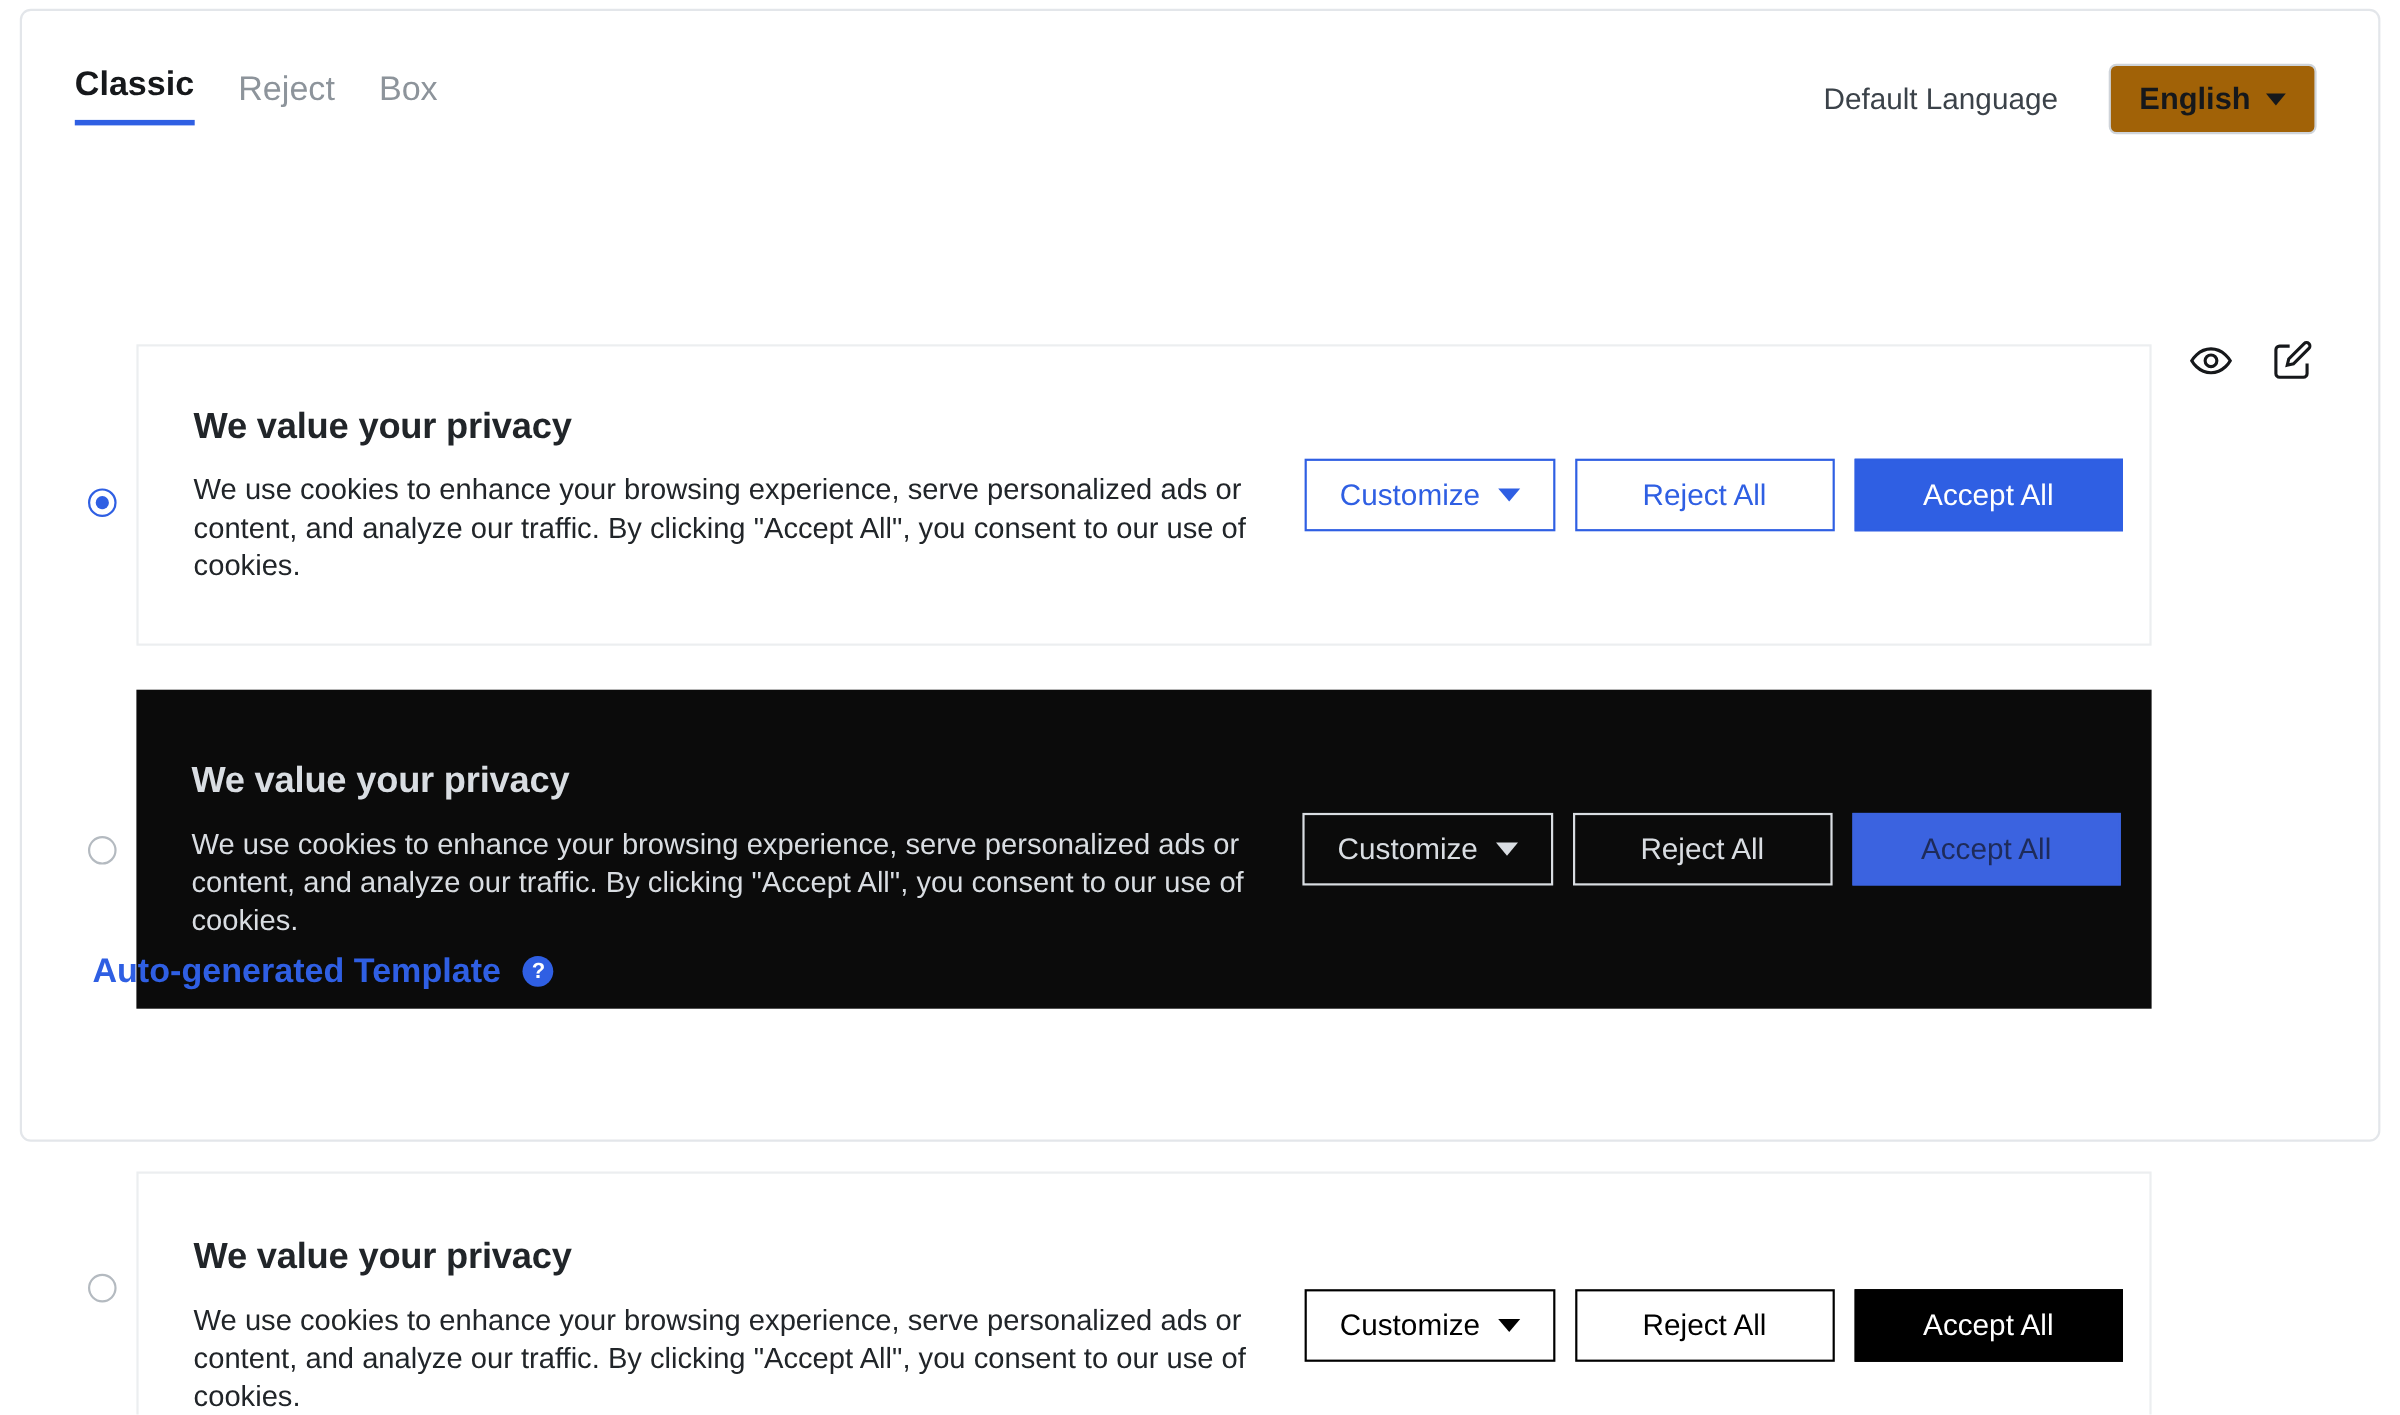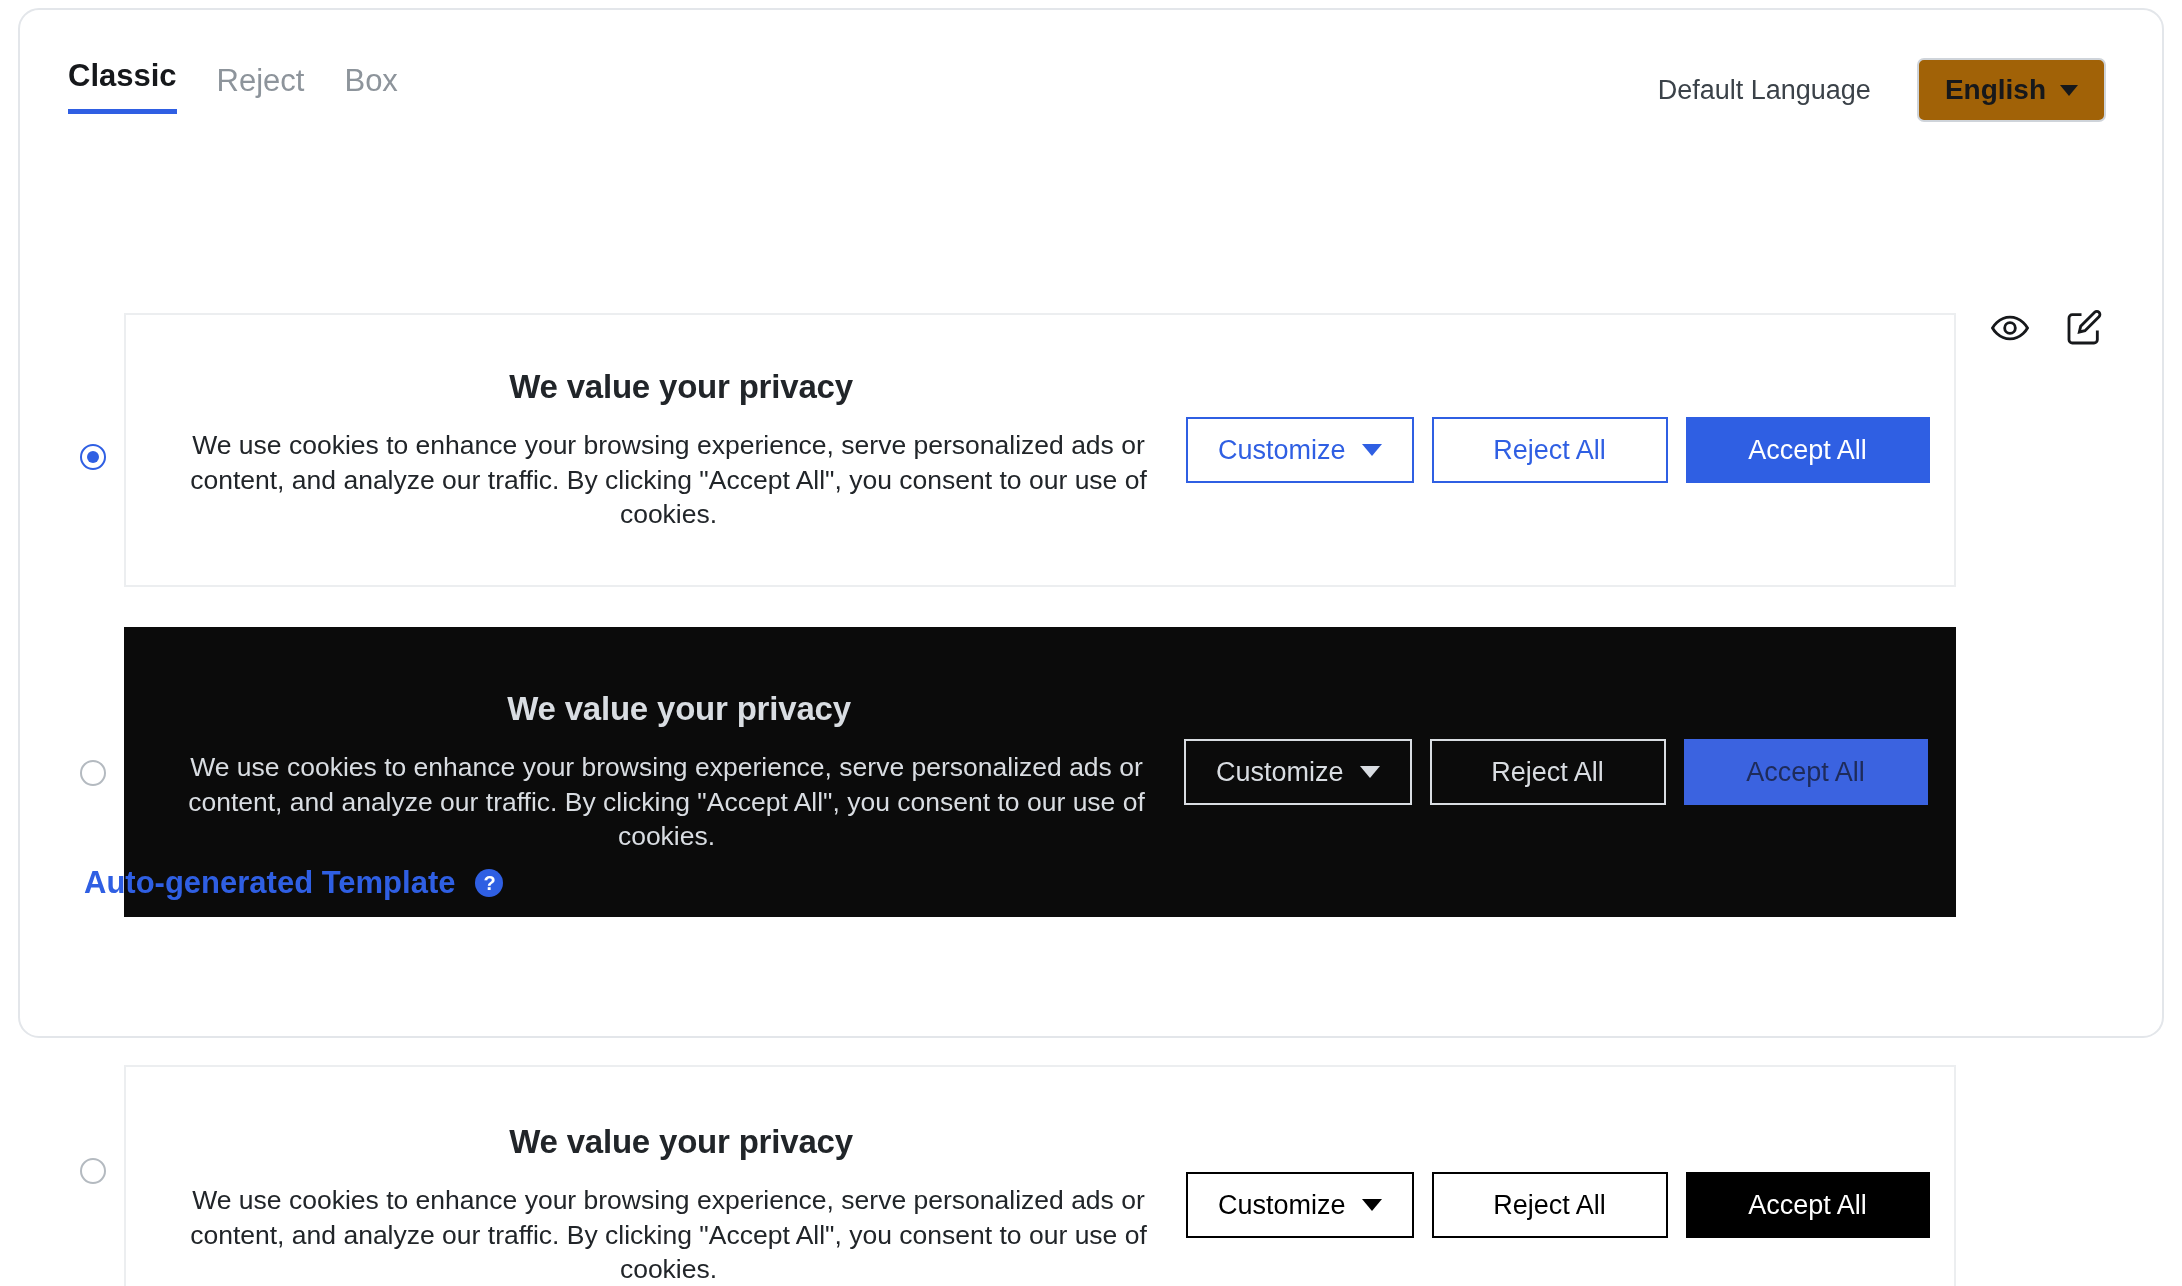--- a/index.html
+++ b/index.html
@@ -22,21 +22,21 @@
     padding: 0;
   }
   .card {
     position: absolute;
     left: 18px;
     top: 8px;
     width: 2146px;
     height: 1030px;
     box-sizing: border-box;
     border: 2px solid #e3e6ea;
-    border-radius: 21px;
+    border-radius: 10px;
     background: #fff;
   }
   
   .header {
     position: relative;
     height: 130px;
   }
   .tabs {
     position: absolute;
     left: 48px;
@@ -116,21 +116,20 @@
   }
   .banner {
     position: absolute;
     box-sizing: border-box;
     display: flex;
     align-items: center;
   }
   .banner .text-col {
     padding-left: 50px;
     width: 1010px;
-    text-align: center;
   }
   .banner h3 {
     margin: 0 0 22px 0;
     font-size: 33px;
     font-weight: bold;
     letter-spacing: -0.2px;
   }
   .banner p {
     margin: 0;
     font-size: 26.5px;

